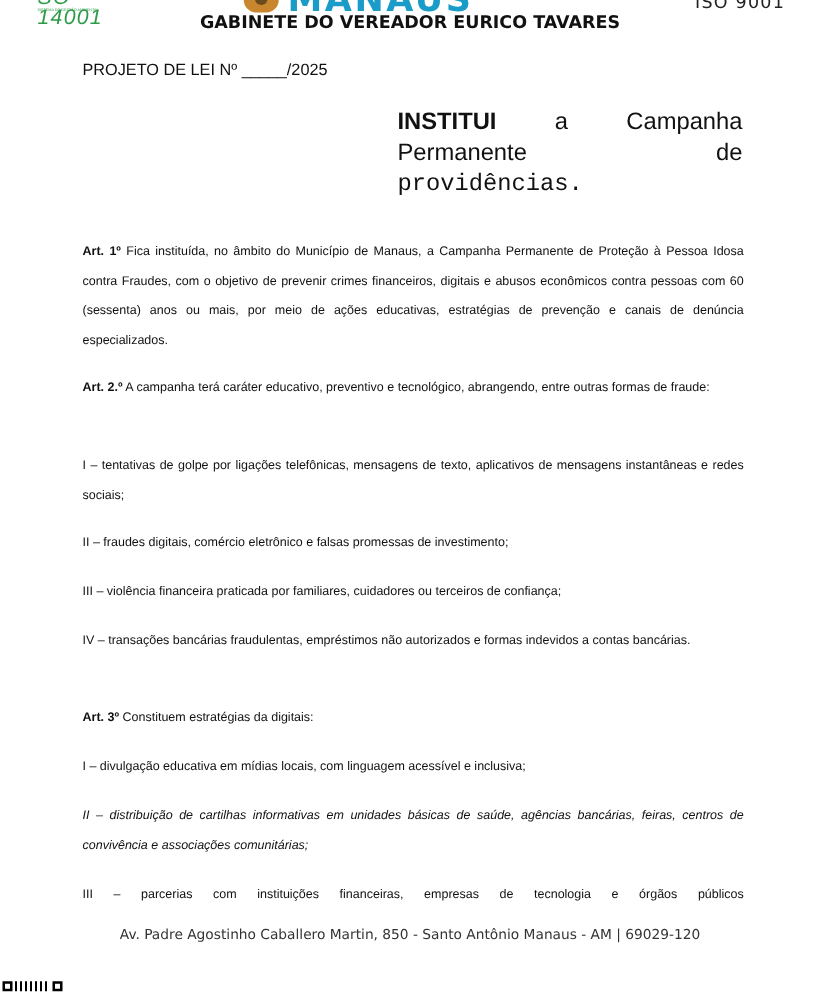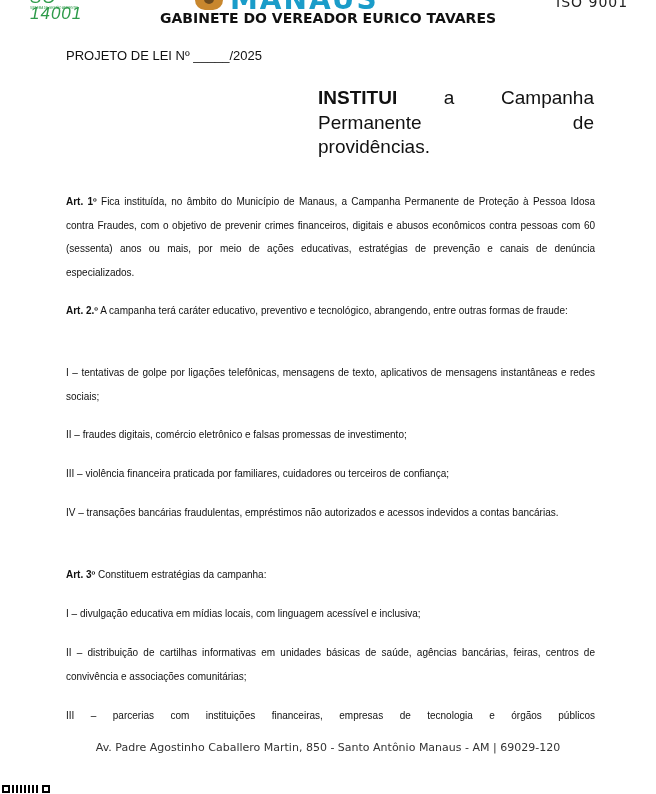--- a/index.html
+++ b/index.html
@@ -15,21 +15,21 @@
   .manaus { position:absolute; left:230px; top:-17px; font-size:28px; font-weight:bold;
             color:#1a9cc9; letter-spacing:2px; font-family:"DejaVu Sans", sans-serif; }
   .iso9001 { position:absolute; left:556px; top:-6px; font-size:14px; letter-spacing:1px;
              color:#222; font-family:"DejaVu Sans", sans-serif; }
   .gabinete { position:absolute; left:0; width:656px; top:10px; text-align:center;
               font-family:"DejaVu Sans", sans-serif; font-weight:bold; font-size:14px; color:#111; }
   .projeto { position:absolute; left:66px; top:48px; font-size:13px; }
   .ementa { position:absolute; left:318px; top:86px; width:276px; font-size:19px;
             line-height:24.5px; text-align:justify; text-align-last:left; }
   .ementa .row { display:block; text-align:justify; text-align-last:justify; }
-  .ementa .row.last { text-align-last:left; }
+  .ementa .row.last { text-align-last:left;font-family:Liberation Mono, monospace; }
   .p { position:absolute; left:66px; width:529px; font-size:10px; line-height:23.5px;
        text-align:justify; }
   .p.j2 { text-align-last:left; }
   b { font-weight:bold; }
   .footer { position:absolute; left:0; width:656px; top:742px; text-align:center;
             font-family:"DejaVu Sans", sans-serif; font-size:11px; color:#333; line-height:11px; }
   .qr { position:absolute; left:2px; top:785px; width:56px; height:10px; display:flex; gap:2px; }
   .qr span { display:block; width:8px; height:8px; border:2px solid #000; box-sizing:border-box; }
   .qr i { display:block; width:28px; height:8px;
           background:repeating-linear-gradient(90deg,#000 0 2px,#fff 2px 4px); }
@@ -56,27 +56,27 @@
 <div class="p j2" style="top:190px;">
   <b>Art. 1º</b><span> Fica instituída, no âmbito do Município de Manaus, a Campanha Permanente de Proteção à Pessoa Idosa contra Fraudes, com o objetivo de prevenir crimes financeiros, digitais e abusos econômicos contra pessoas com 60 (sessenta) anos ou mais, por meio de ações educativas, estratégias de prevenção e canais de denúncia especializados.</span>
 </div>
 
 <div class="p j2" style="top:299px;">
   <b>Art. 2.º</b><span> A campanha terá caráter educativo, preventivo e tecnológico, abrangendo, entre outras formas de fraude:</span>
 </div>
 <div class="p j2" style="top:361px;">I – tentativas de golpe por ligações telefônicas, mensagens de texto, aplicativos de mensagens instantâneas e redes sociais;</div>
 <div class="p j2" style="top:423px;">II – fraudes digitais, comércio eletrônico e falsas promessas de investimento;</div>
 <div class="p j2" style="top:462px;">III – violência financeira praticada por familiares, cuidadores ou terceiros de confiança;</div>
-<div class="p j2" style="top:501px;">IV – transações bancárias fraudulentas, empréstimos não autorizados e acessos indevidos a contas bancárias.</div>
+<div class="p j2" style="top:501px;">IV – transações bancárias fraudulentas, empréstimos não autorizados e formas indevidos a contas bancárias.</div>
 
 <div class="p j2" style="top:563px;">
-  <b>Art. 3º</b><span> Constituem estratégias da campanha:</span>
+  <b>Art. 3º</b><span> Constituem estratégias da digitais:</span>
 </div>
 <div class="p j2" style="top:602px;">I – divulgação educativa em mídias locais, com linguagem acessível e inclusiva;</div>
-<div class="p j2" style="top:641px;">II – distribuição de cartilhas informativas em unidades básicas de saúde, agências bancárias, feiras, centros de convivência e associações comunitárias;</div>
+<div class="p j2" style="top:641px;font-style:italic;">II – distribuição de cartilhas informativas em unidades básicas de saúde, agências bancárias, feiras, centros de convivência e associações comunitárias;</div>
 <div class="p" style="top:704px; text-align-last:justify;">III – parcerias com instituições financeiras, empresas de tecnologia e órgãos públicos</div>
 
 <div class="footer">
   <div>Av. Padre Agostinho Caballero Martin, 850 - Santo Antônio Manaus - AM | 69029-120</div>
 </div>
 <div class="qr">
     <span></span>
     <i></i>
     <span></span>
   </div>

